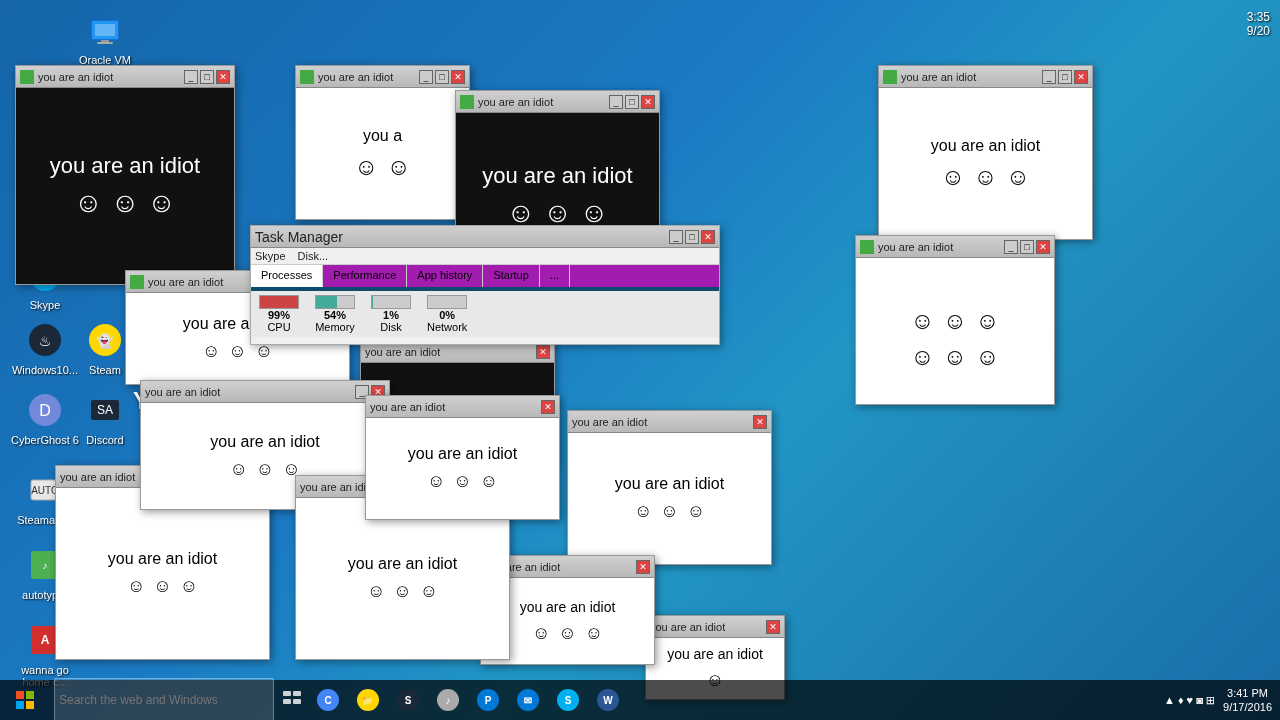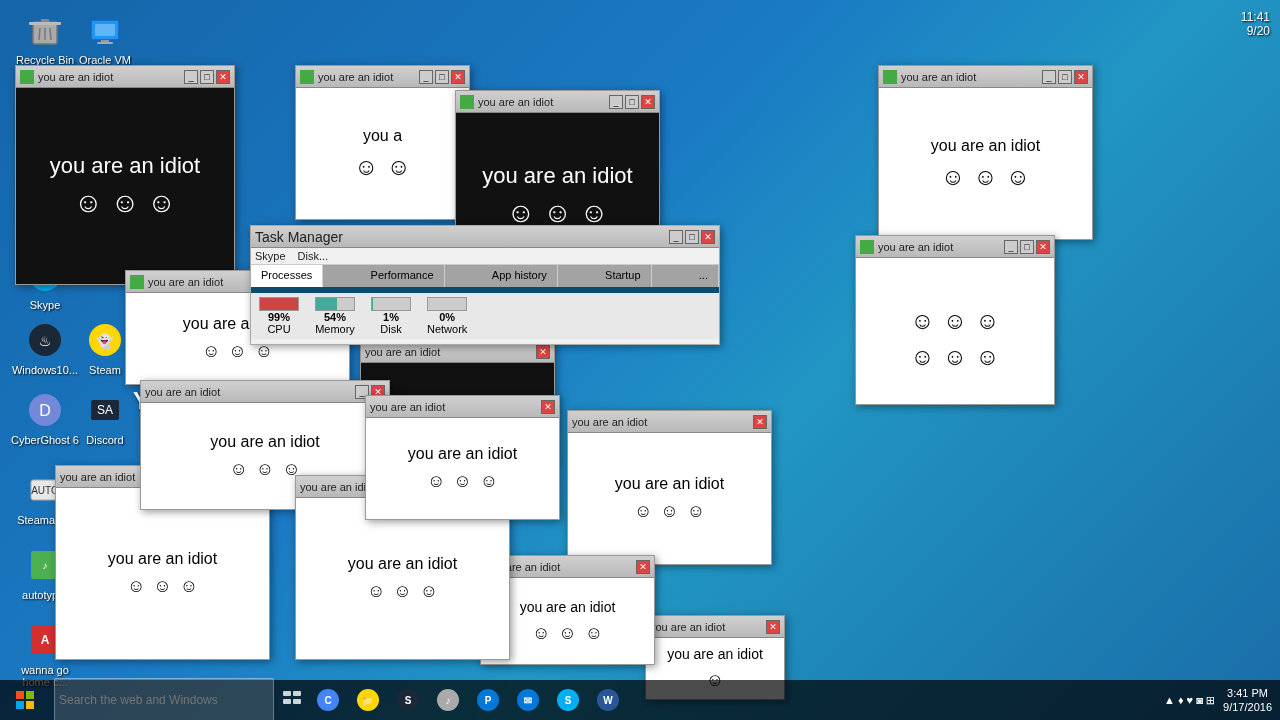--- a/index.html
+++ b/index.html
@@ -200,23 +200,22 @@
     .tm-title {
       font-size: 14px; color: #222; flex: 1;
     }
     .tm-menubar {
       display: flex; background: #f0f0f0;
       border-bottom: 1px solid #ccc;
       padding: 2px 4px; gap: 12px;
     }
     .tm-menuitem { font-size: 11px; color: #222; cursor: pointer; }
     .tm-tabs {
-      display: flex; background: #a3a3a3;
-      border-bottom: 6px solid #0c4a6e;
-      justify-content: space-between;
+      display: flex; background: #a21caf;
+      border-bottom: 4px solid #0c4a6e;
     }
     .tm-tab {
       font-size: 11px; padding: 4px 10px; cursor: pointer;
       border-right: 1px solid #ccc;
     }
     .tm-tab.active { background: white; border-bottom: 2px solid white; }
     .tm-stats {
       display: flex; padding: 4px 8px; gap: 16px;
       background: #e8e8e8;
     }
@@ -232,33 +231,20 @@
       background: #4a9;
       position: absolute; left: 0; top: 0;
     }
     .tm-stat-fill.red { background: #c44; }
   </style>
 </head>
 <body>
 
 <div class="desktop">
 
-  <div class="desktop-icon" style="top:10px;left:10px">
-    <div class="icon-img">
-      <svg width="36" height="36" viewBox="0 0 36 36">
-        <rect x="6" y="10" width="24" height="22" rx="2" fill="#aaa" stroke="#777" stroke-width="1.5"></rect>
-        <rect x="14" y="7" width="8" height="4" rx="1" fill="#888"></rect>
-        <rect x="2" y="10" width="32" height="3" rx="1" fill="#bbb"></rect>
-        <line x1="13" y1="16" x2="12" y2="28" stroke="#777" stroke-width="1.5"></line>
-        <line x1="18" y1="16" x2="18" y2="28" stroke="#777" stroke-width="1.5"></line>
-        <line x1="23" y1="16" x2="24" y2="28" stroke="#777" stroke-width="1.5"></line>
-      </svg>
-    </div>
-    <div class="icon-label">Recycle Bin</div>
-  </div>
 
   <div class="desktop-icon" style="top:10px;left:70px">
     <div class="icon-img">
       <svg width="36" height="36" viewBox="0 0 36 36">
         <rect x="4" y="8" width="28" height="20" rx="2" fill="#2196F3" stroke="#1565C0" stroke-width="1.5"></rect>
         <rect x="8" y="12" width="20" height="12" rx="1" fill="#fff" opacity="0.3"></rect>
         <rect x="14" y="28" width="8" height="3" fill="#999"></rect>
         <rect x="10" y="30" width="16" height="2" rx="1" fill="#aaa"></rect>
       </svg>
     </div>
@@ -687,21 +673,21 @@
       <div class="win-text small">you are an idiot</div>
       <div class="win-smileys">
         <span class="smiley small">☺</span>
       </div>
     </div>
   </div>
 
   <div class="you-idiot-overlay" style="top:387px;left:133px;font-size:24px;color:white;">YOU are an idiot</div>
 
   <div style="position:absolute;top:10px;right:10px;color:white;font-size:12px;text-align:right;text-shadow:1px 1px 2px black;">
-    <div>11:41</div>
+    <div>3:35</div>
     <div>9/20</div>
   </div>
 
   <div class="taskbar">
     <div class="taskbar-start">
       <svg viewBox="0 0 20 20" xmlns="http://www.w3.org/2000/svg">
         <rect x="1" y="1" width="8" height="8" fill="#f25022"></rect>
         <rect x="11" y="1" width="8" height="8" fill="#7fba00"></rect>
         <rect x="1" y="11" width="8" height="8" fill="#00a4ef"></rect>
         <rect x="11" y="11" width="8" height="8" fill="#ffb900"></rect>

